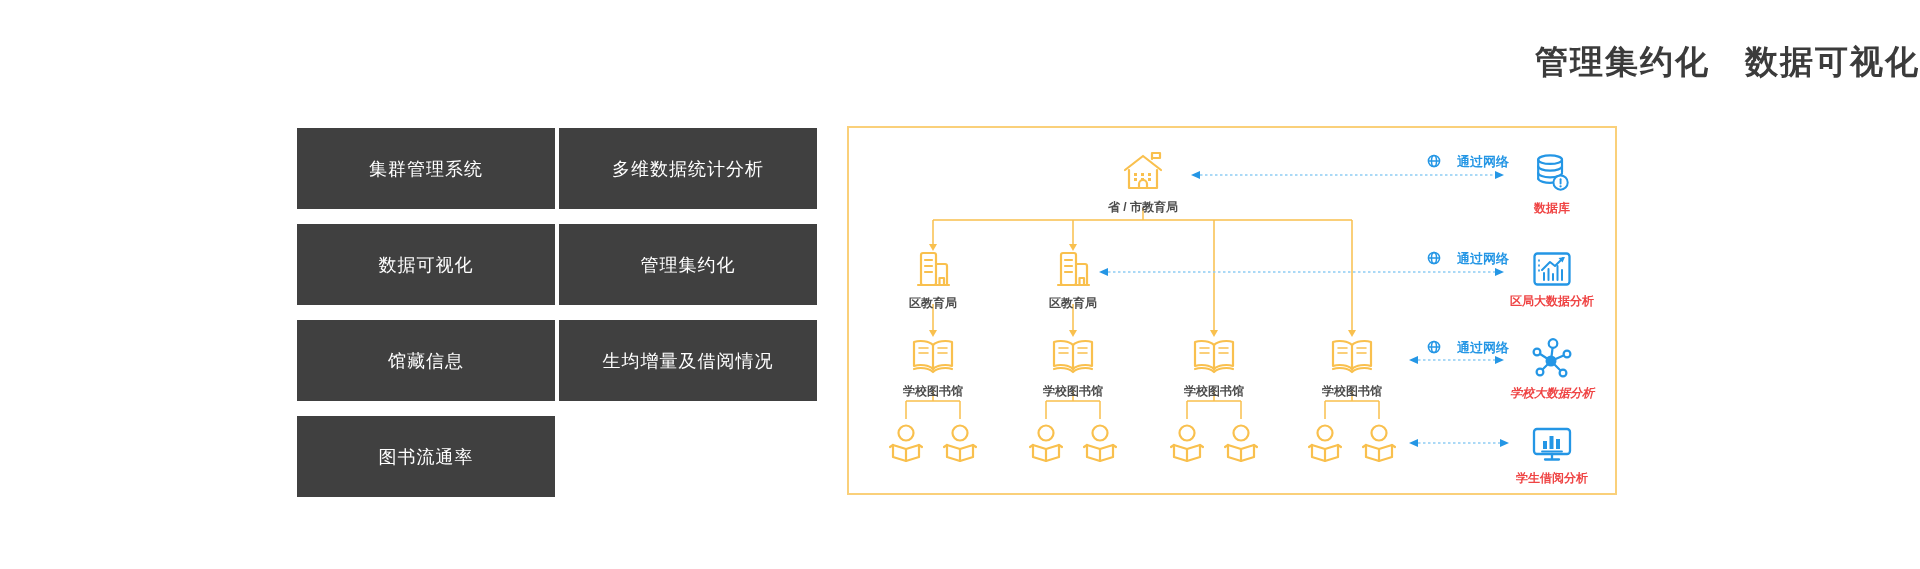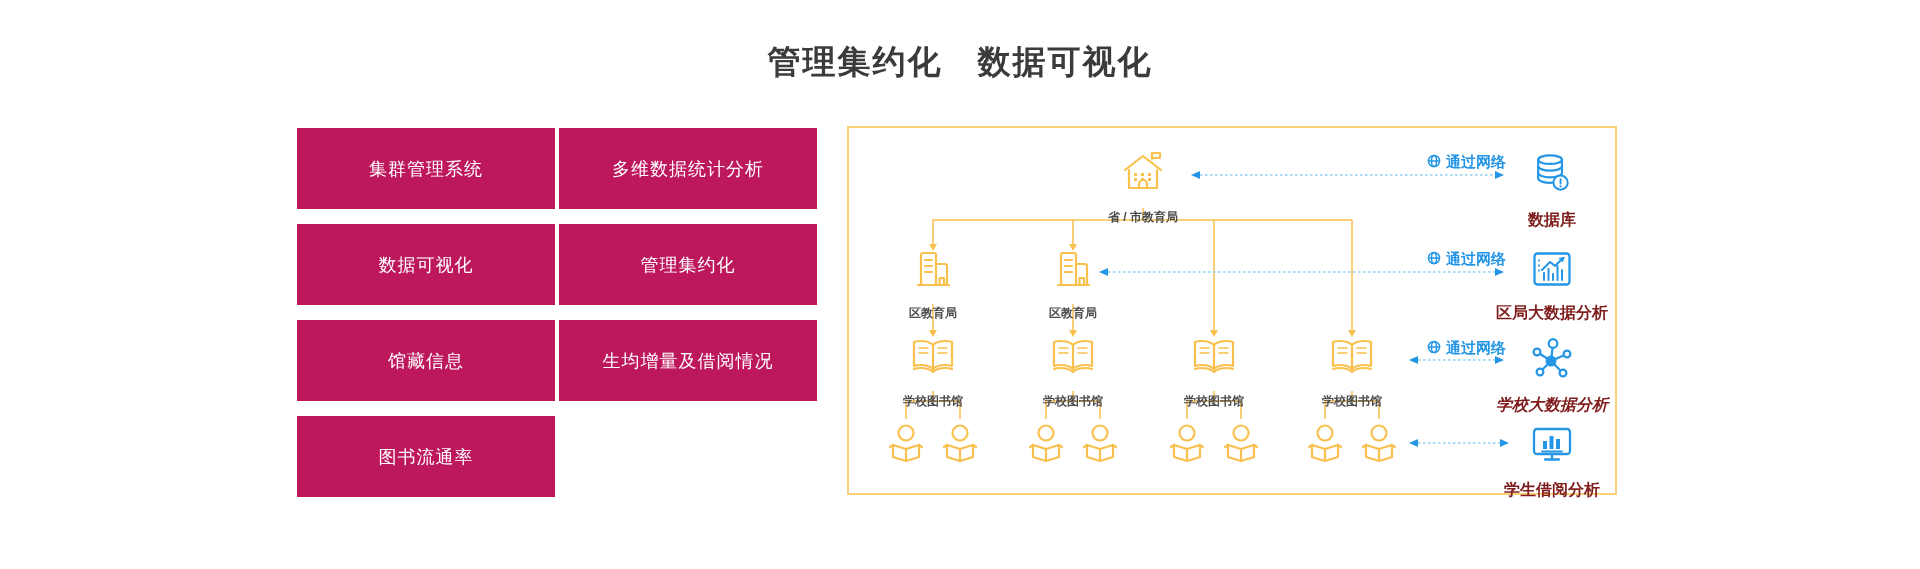--- a/index.html
+++ b/index.html
@@ -1,40 +1,40 @@
 <!DOCTYPE html>
 <html><head>
 <meta charset="utf-8">
 <style>
   html,body{margin:0;padding:0;background:#ffffff;}
   body{width:1920px;height:569px;position:relative;overflow:hidden;
        font-family:"Liberation Sans","DejaVu Sans",sans-serif;}
 
-  .page-title{position:absolute;top:40px;left:0;width:100%;text-align:center;
+  .page-title{position:absolute;top:40px;left:0;width:100%;text-align:right;
        font-size:33px;font-weight:bold;color:#3b3b3b;letter-spacing:2px;}
 
   
   .tiles{position:absolute;left:297px;top:128px;display:grid;
        grid-template-columns:258px 258px;grid-auto-rows:81px;
        column-gap:4px;row-gap:15px;}
-  .tile{background:#be185d;color:#ffffff;font-size:18px;letter-spacing:1px;
+  .tile{background:#404040;color:#ffffff;font-size:18px;letter-spacing:1px;
        display:flex;align-items:center;justify-content:center;border:none;
        font-family:inherit;cursor:pointer;}
 
   
   .panel{position:absolute;left:847px;top:126px;width:766px;height:365px;
        border:2px solid #FAD07A;background:#ffffff;}
   .connectors{position:absolute;left:0;top:0;pointer-events:none;}
 
   .node{position:absolute;display:flex;flex-direction:column;align-items:center;}
-  .node .lbl{font-size:12px;font-weight:700;color:#4c4c4c;margin-top:13px;white-space:nowrap;}
-  .bluenode .lbl{color:#7f1d1d;font-size:16px;}
-
-  .netlabel{position:absolute;display:flex;align-items:center;gap:5px;
-       color:#2496E5;font-size:15px;font-weight:700;white-space:nowrap;}
+  .node .lbl{font-size:12px;font-weight:700;color:#4c4c4c;margin-top:3px;white-space:nowrap;}
+  .bluenode .lbl{color:#ef4444;font-size:12px;}
+
+  .netlabel{position:absolute;display:flex;align-items:center;gap:16px;
+       color:#2496E5;font-size:13px;font-weight:700;white-space:nowrap;}
 
   .stud{position:absolute;}
 </style>
 </head>
 <body>
 
 <div class="page-title">管理集约化　数据可视化</div>
 
 <div class="tiles">
   <button class="tile">集群管理系统</button>

